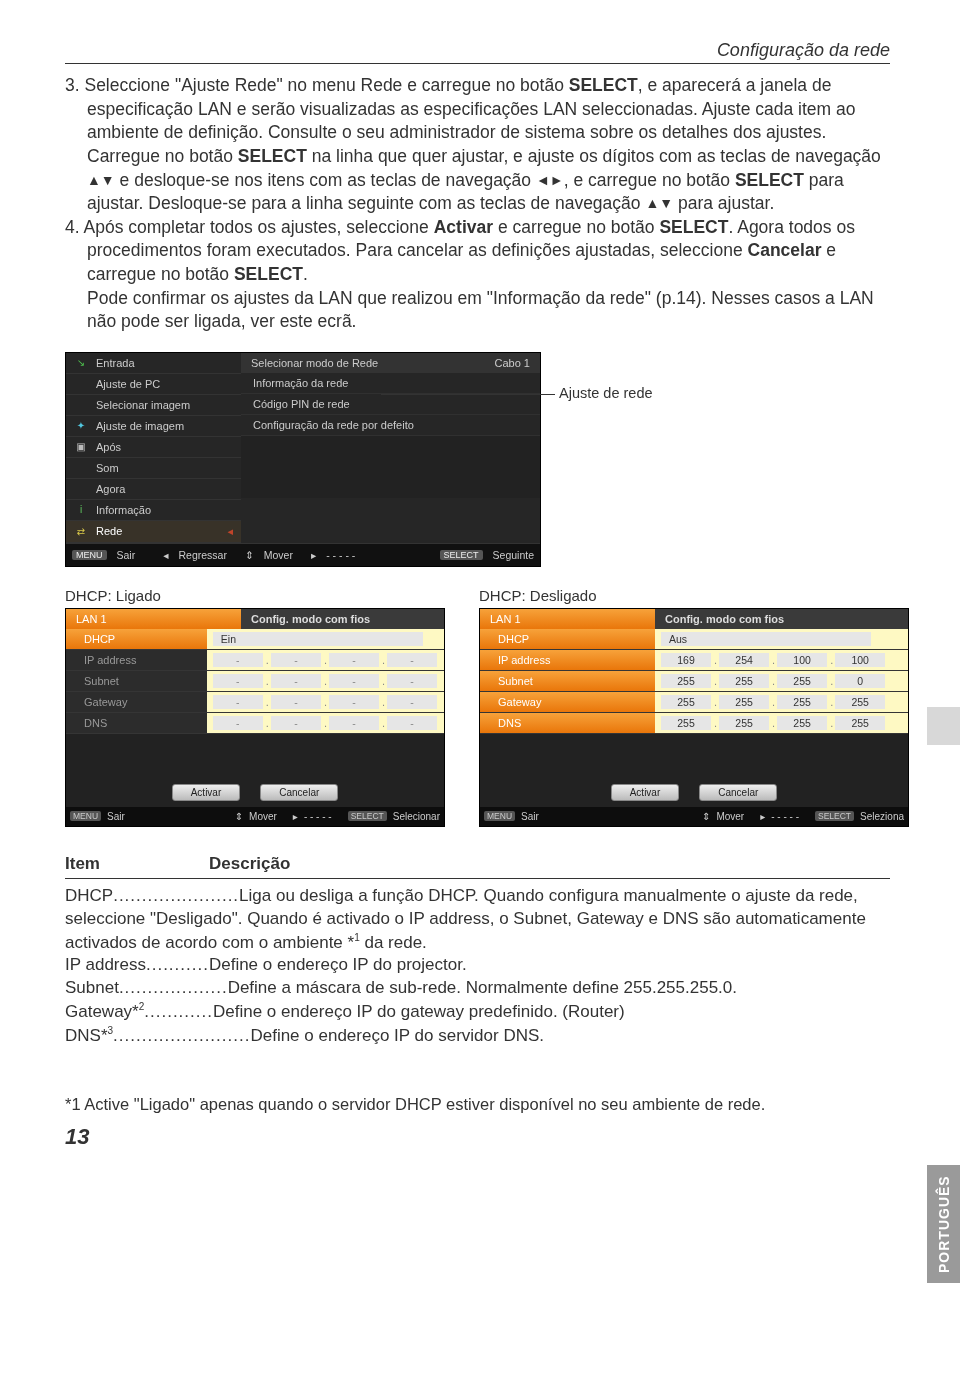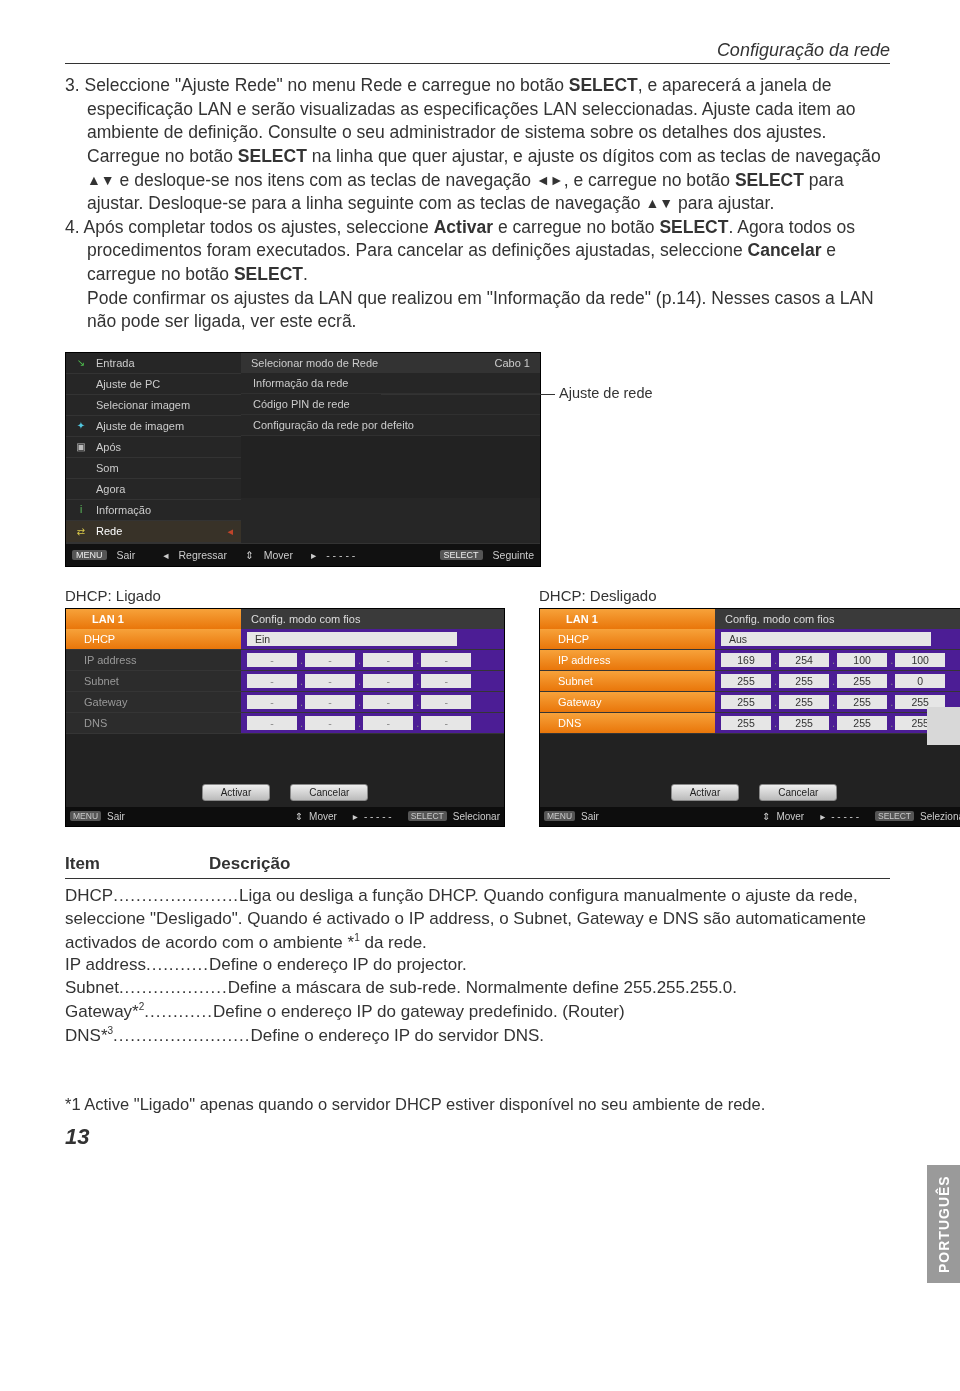--- a/index.html
+++ b/index.html
@@ -27,31 +27,31 @@
   .menu-right-head .tab1 { flex: 1; }
   .menu-right-item { padding: 4px 12px; color: #ccc; border-bottom: 1px solid #303030; font-size: 11px; position: relative; }
   .menu-right-item.highlight { background: linear-gradient(#f7a23a,#e9770a); color: #fff; }
   .menu-right-item.highlight .orange-arrow { position: absolute; left: 180px; top: 2px; color: #b7340a; font-size: 11px; }
   .menu-footer { background: #111; color: #ccc; font-size: 10.5px; padding: 5px 6px; display: flex; align-items: center; gap: 10px; border-top: 1px solid #333; }
   .menu-footer .key { background: #555; border-radius: 2px; padding: 0 4px; font-size: 9px; color:#eee; }
   .callout-line { position: absolute; top: 42px; left: 316px; width: 174px; height: 1px; background: #333; }
   .callout-label { position: absolute; top: 33px; left: 494px; font-size: 14.5px; }
 
   .lan-row { display: flex; gap: 34px; margin-top: 20px; }
-  .lan-col { flex: 0 0 auto; width: 440px; }
+  .lan-col { flex: 0 0 auto; width: 380px; }
   .lan-caption { font-size: 15px; margin-bottom: 4px; }
   .lan-panel { background: #1a1a1a; color: #bbb; font-size: 11px; border: 1px solid #000; }
   .lan-head { display: flex; font-size: 11px; }
-  .lan-head .h1 { width: 175px; background: linear-gradient(#f7a23a,#e9760a); color: #fff; padding: 4px 26px; font-weight: bold; }
-  .lan-head .h2 { flex: 1; background: #3a3a3a; color: #ddd; padding: 4px 10px; }
+  .lan-head .h1 { width: 175px; background: linear-gradient(#f7a23a,#e9760a); color: #fff; padding: 4px 10px; font-weight: normal; }
+  .lan-head .h2 { flex: 1; background: #3a3a3a; color: #ddd; padding: 4px 10px; font-weight: bold; }
   .lan-body { display: flex; }
   .lan-labels { width: 175px; background: #2c2c2c; }
   .lan-labels div { padding: 4px 18px; border-bottom: 1px solid #353535; color: #999; font-size: 11px; }
   .lan-labels div.hi { background: linear-gradient(#f7a23a,#e9760a); color: #fff; }
-  .lan-values { flex: 1; background: #4c1d95; }
+  .lan-values { flex: 1; background: #fef9c3; }
   .lan-values .vrow { display: flex; align-items: center; padding: 3px 6px; border-bottom: 1px solid #353535; gap: 0; }
   .vcell { width: 50px; background: #e6e6e6; color: #333; text-align: center; font-size: 10.5px; padding: 1px 0; margin-right: 1px; }
   .vcell.blank { color:#888; }
   .vcell.wide { width: 210px; text-align: left; padding-left: 8px; }
   .vdot { color: #888; padding: 0 2px; font-size: 11px; }
   .lan-spacer { height: 44px; background: #222; }
   .lan-buttons { display: flex; justify-content: center; gap: 20px; padding: 6px 0; background: #222; }
   .lan-btn { background: linear-gradient(#eee,#bbb); color: #222; font-size: 10px; padding: 2px 18px; border-radius: 3px; border: 1px solid #888; }
   .lan-footer { background: #0d0d0d; color: #ccc; font-size: 10px; padding: 4px 4px; display: flex; align-items: center; gap: 6px; }
   .lan-footer .key { background: #555; border-radius: 2px; padding: 0 3px; font-size: 8.5px; }

